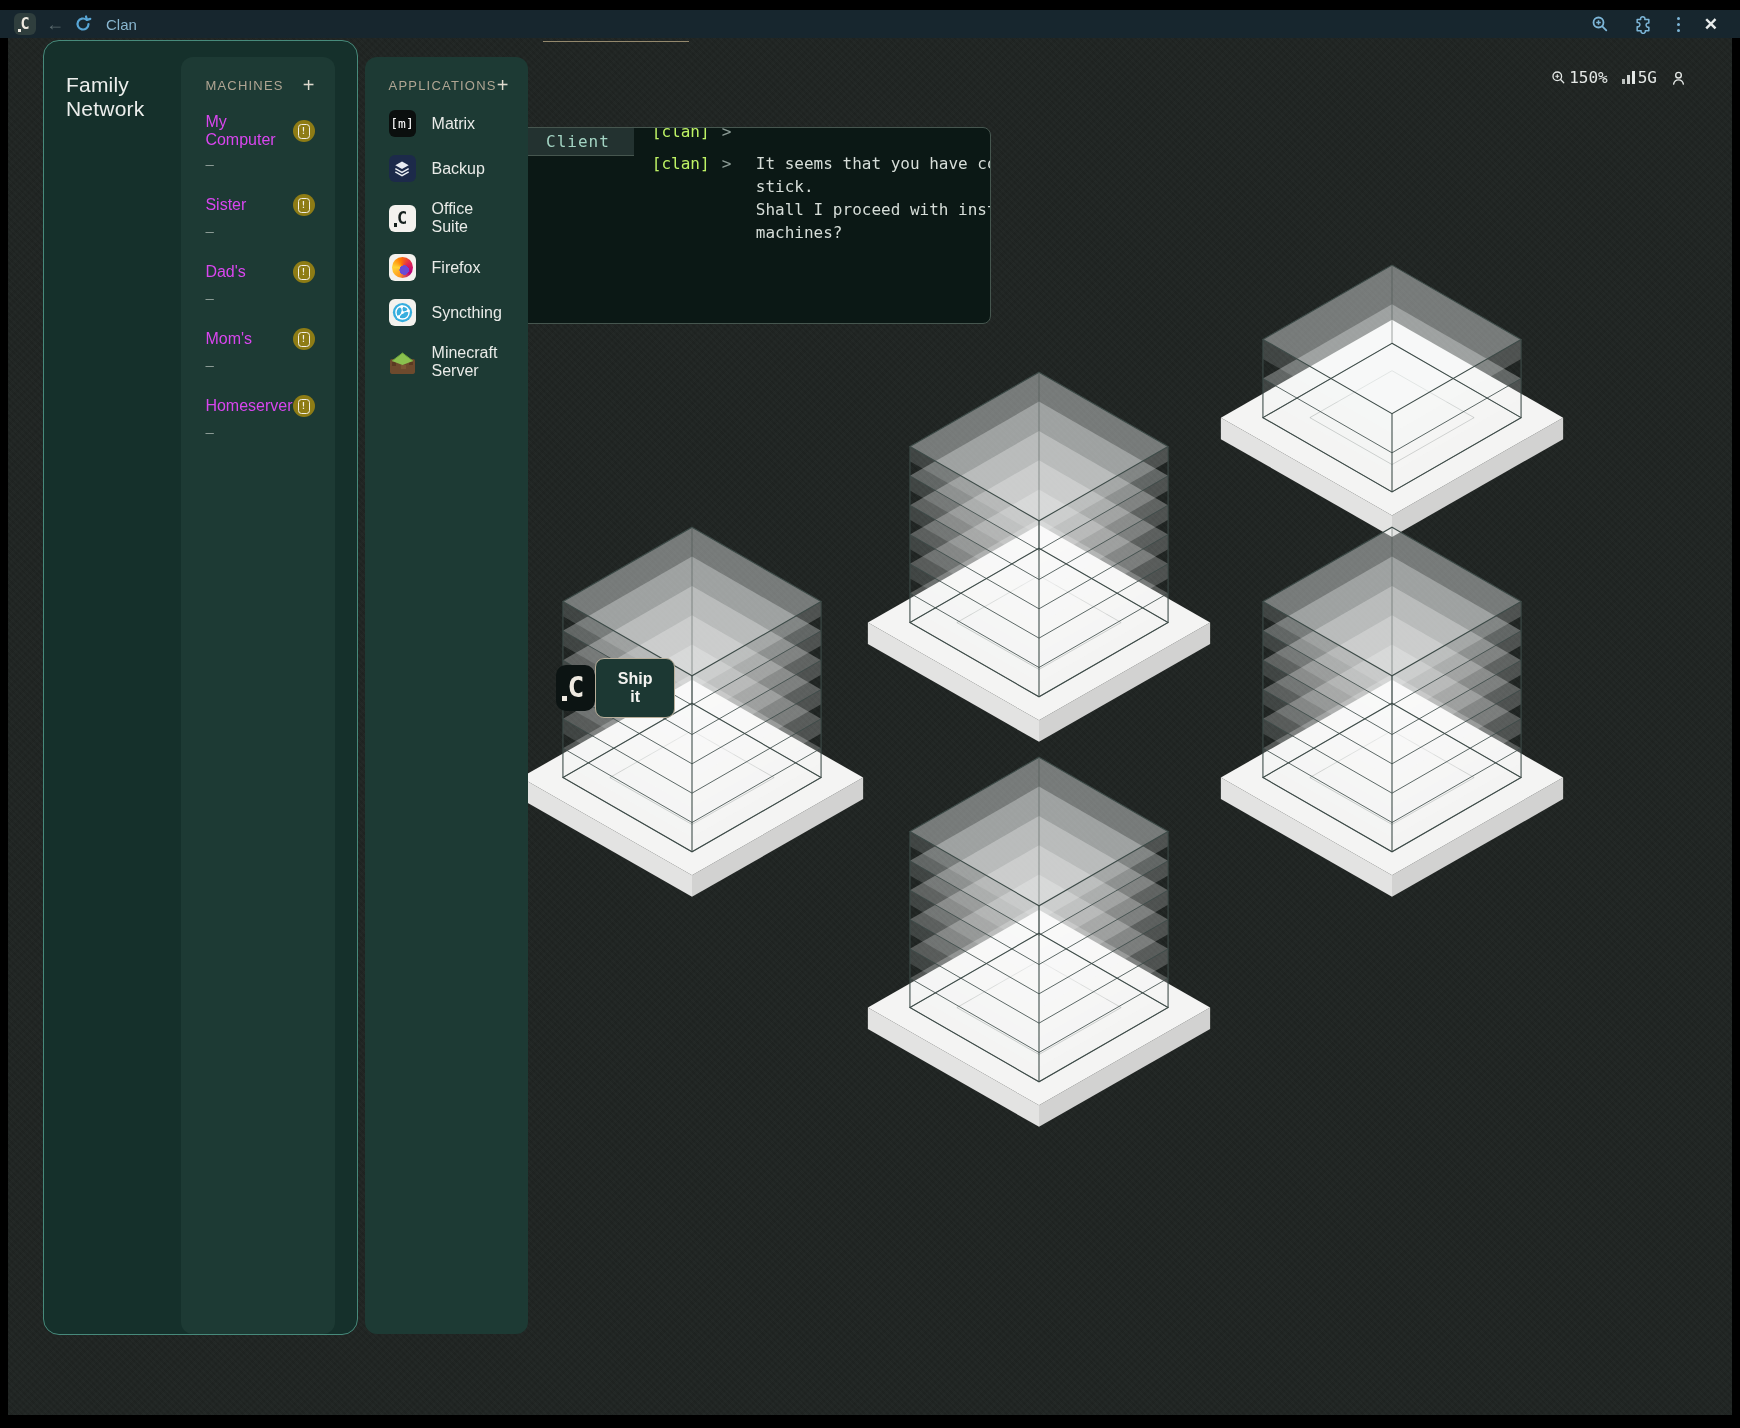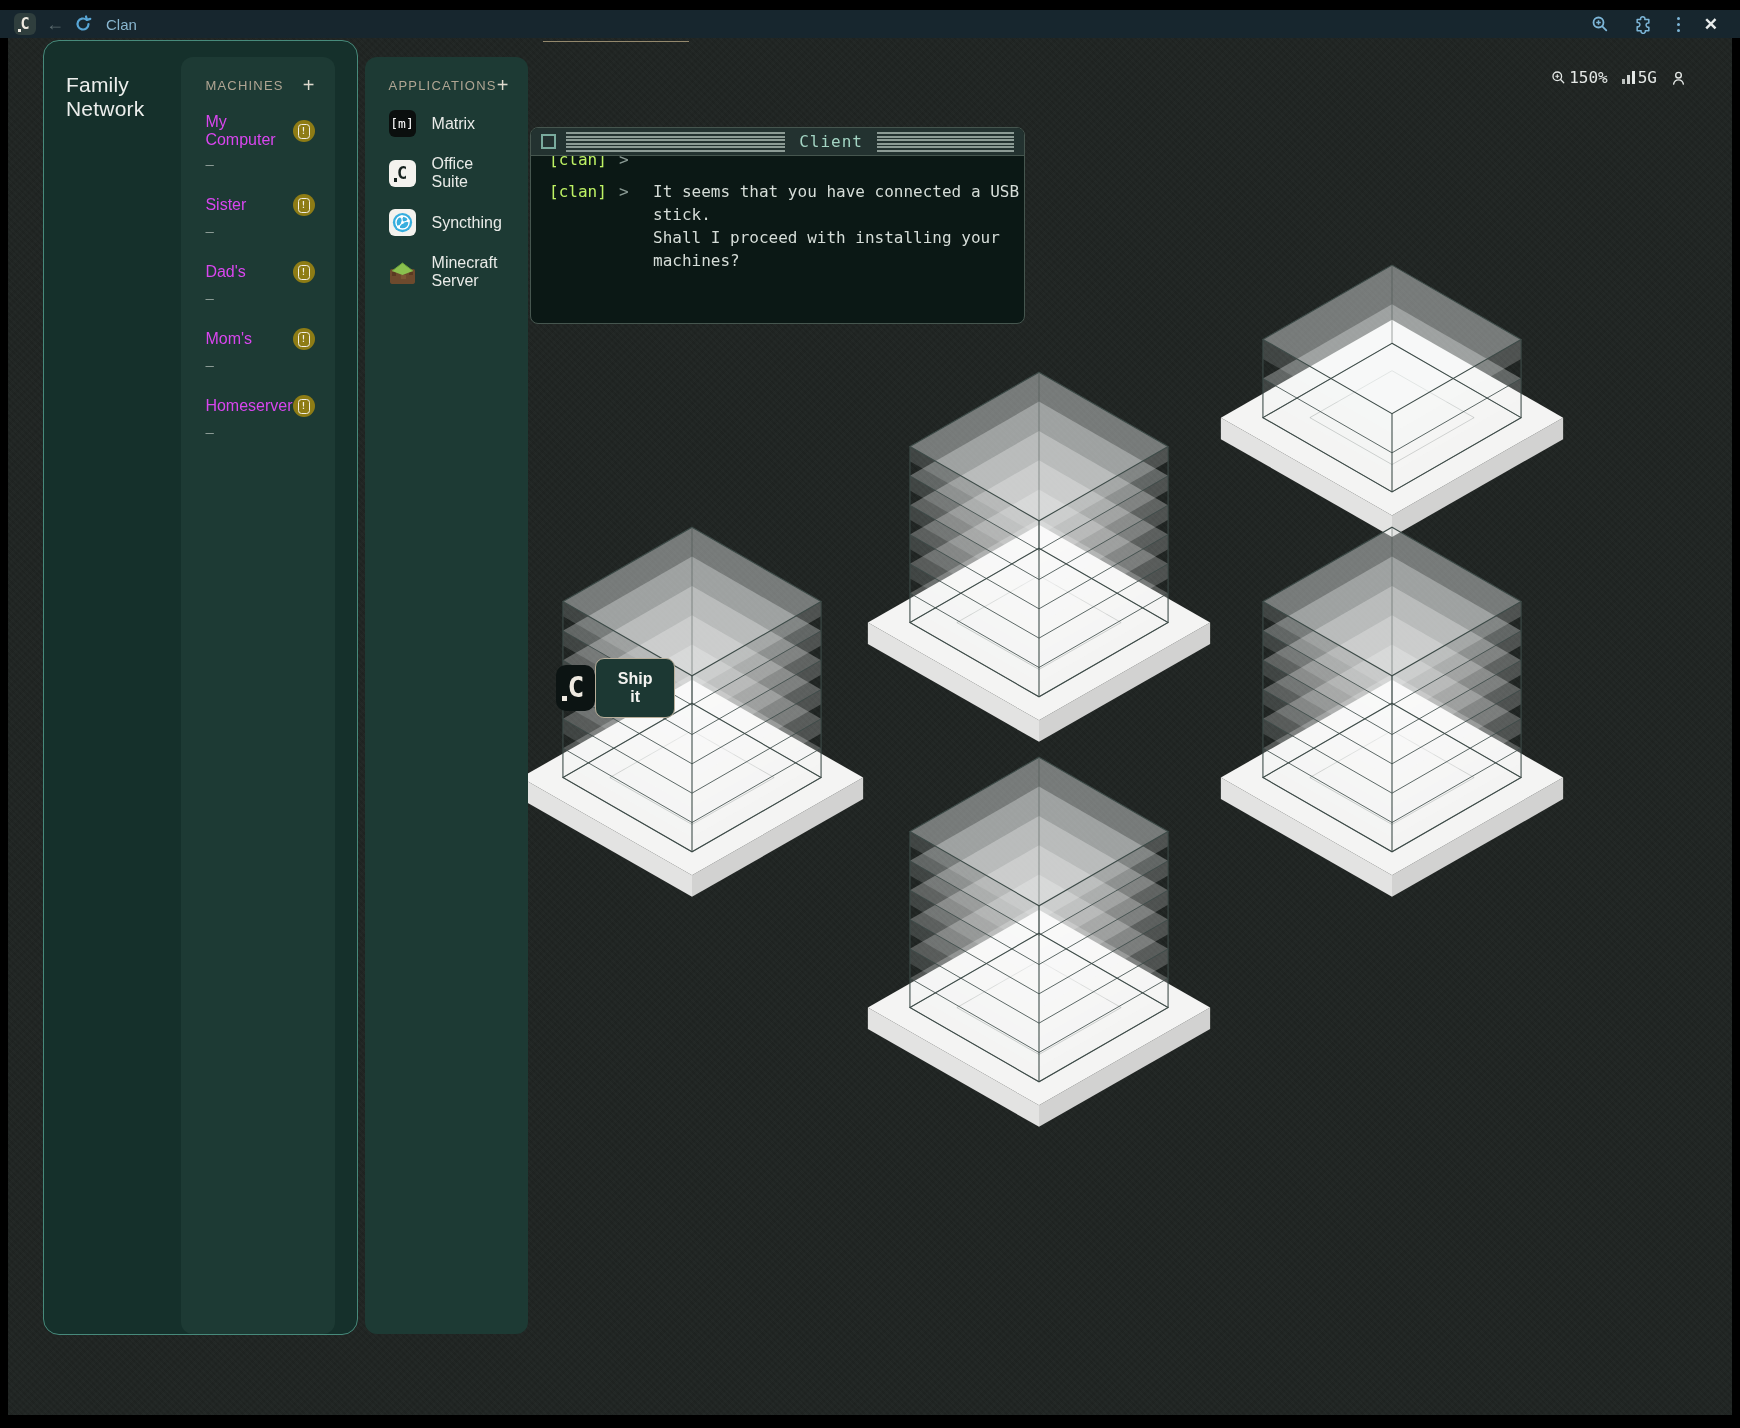--- a/index.html
+++ b/index.html
@@ -85,21 +85,21 @@
     display:flex;align-items:center;justify-content:center;color:#efeae1;}
   .ship-btn{
     background:#1c3833;border:1px solid #b9ae9a;border-radius:9px;
     color:#f3f3f0;font-size:16px;font-weight:bold;padding:11px 18px;cursor:pointer;
     font-family:"Liberation Sans",sans-serif;
   }
   
   .term{
     position:absolute;left:488px;top:89px;width:495px;height:197px;
     border:1px solid #46564f;border-radius:8px;box-sizing:border-box;
-    background:#0b1815;overflow:hidden;display:flex;flex-direction:column;margin-left:34px;
+    background:#0b1815;overflow:hidden;display:flex;flex-direction:row;
   }
   .term-titlebar{
     height:27px;background:#233230;border-bottom:1px solid #46564f;
     display:flex;align-items:center;gap:10px;padding:0 10px;flex:0 0 auto;
   }
   .term-check{width:15px;height:15px;border:2px solid #7aab9d;box-sizing:border-box;}
   .term-lines{height:20px;flex:1;
     background:repeating-linear-gradient(to bottom,#8c9b95 0 2px,transparent 2px 3.6px);}
   .term-lines.left{flex:1.6;}
   .term-title{color:#a3d4c3;font-family:"DejaVu Sans Mono",monospace;font-size:16px;letter-spacing:1px;padding:0 4px;}
@@ -439,24 +439,40 @@
       <span class="plus-btn">+</span>
     </div>
     <div id="app-list">
         <div class="app-item">
           <span class="app-ico" style="background:#0b0f0e;">
             <span style="color:#fff;font-family:'DejaVu Sans Mono',monospace;font-size:13px;">[m]</span>
           </span>
           <span class="app-label">Matrix</span>
         </div>
         <div class="app-item">
+          <span class="app-ico" style="background:#1c2a4a;">
+            <svg width="20" height="20" viewBox="0 0 24 24">
+              <path d="M12 3l8 4.5-8 4.5-8-4.5z" fill="#e8ecf2"></path>
+              <path d="M4 11.5l8 4.5 8-4.5" fill="none" stroke="#e8ecf2" stroke-width="1.8"></path>
+              <path d="M4 15.5l8 4.5 8-4.5" fill="none" stroke="#e8ecf2" stroke-width="1.8"></path>
+            </svg>
+          </span>
+          <span class="app-label">Backup</span>
+        </div>
+        <div class="app-item">
           <span class="app-ico" style="background:#f4f2ee;">
             <span class="clan-logo" style="font-size:17px;color:#15201d;">C<span class="dot" style="width:3.5px;height:3.5px;left:-3px;bottom:0;"></span></span>
           </span>
           <span class="app-label">Office Suite</span>
+        </div>
+        <div class="app-item">
+          <span class="app-ico" style="background:#f4f2ee;">
+            <span style="width:21px;height:21px;border-radius:50%;display:block;background:radial-gradient(circle at 58% 62%, #6a4bd4 0 26%, rgba(0,0,0,0) 27%),conic-gradient(from 200deg, #ff9a1f, #ffd335, #ff7a00, #e22850, #b5007f, #ff9a1f);"></span>
+          </span>
+          <span class="app-label">Firefox</span>
         </div>
         <div class="app-item">
           <span class="app-ico" style="background:#f4f2ee;">
             <svg width="21" height="21" viewBox="0 0 24 24">
               <circle cx="12" cy="12" r="11" fill="#37aede"></circle>
               <circle cx="12" cy="12" r="7.5" fill="none" stroke="#fff" stroke-width="1.6"></circle>
               <path d="M12 12l6.5-2M12 12l-4.5 5M12 12l-1-6.5" stroke="#fff" stroke-width="1.3"></path>
               <circle cx="18.5" cy="10" r="1.8" fill="#fff"></circle>
               <circle cx="7.5" cy="17" r="1.8" fill="#fff"></circle>
               <circle cx="11" cy="5.5" r="1.8" fill="#fff"></circle>

